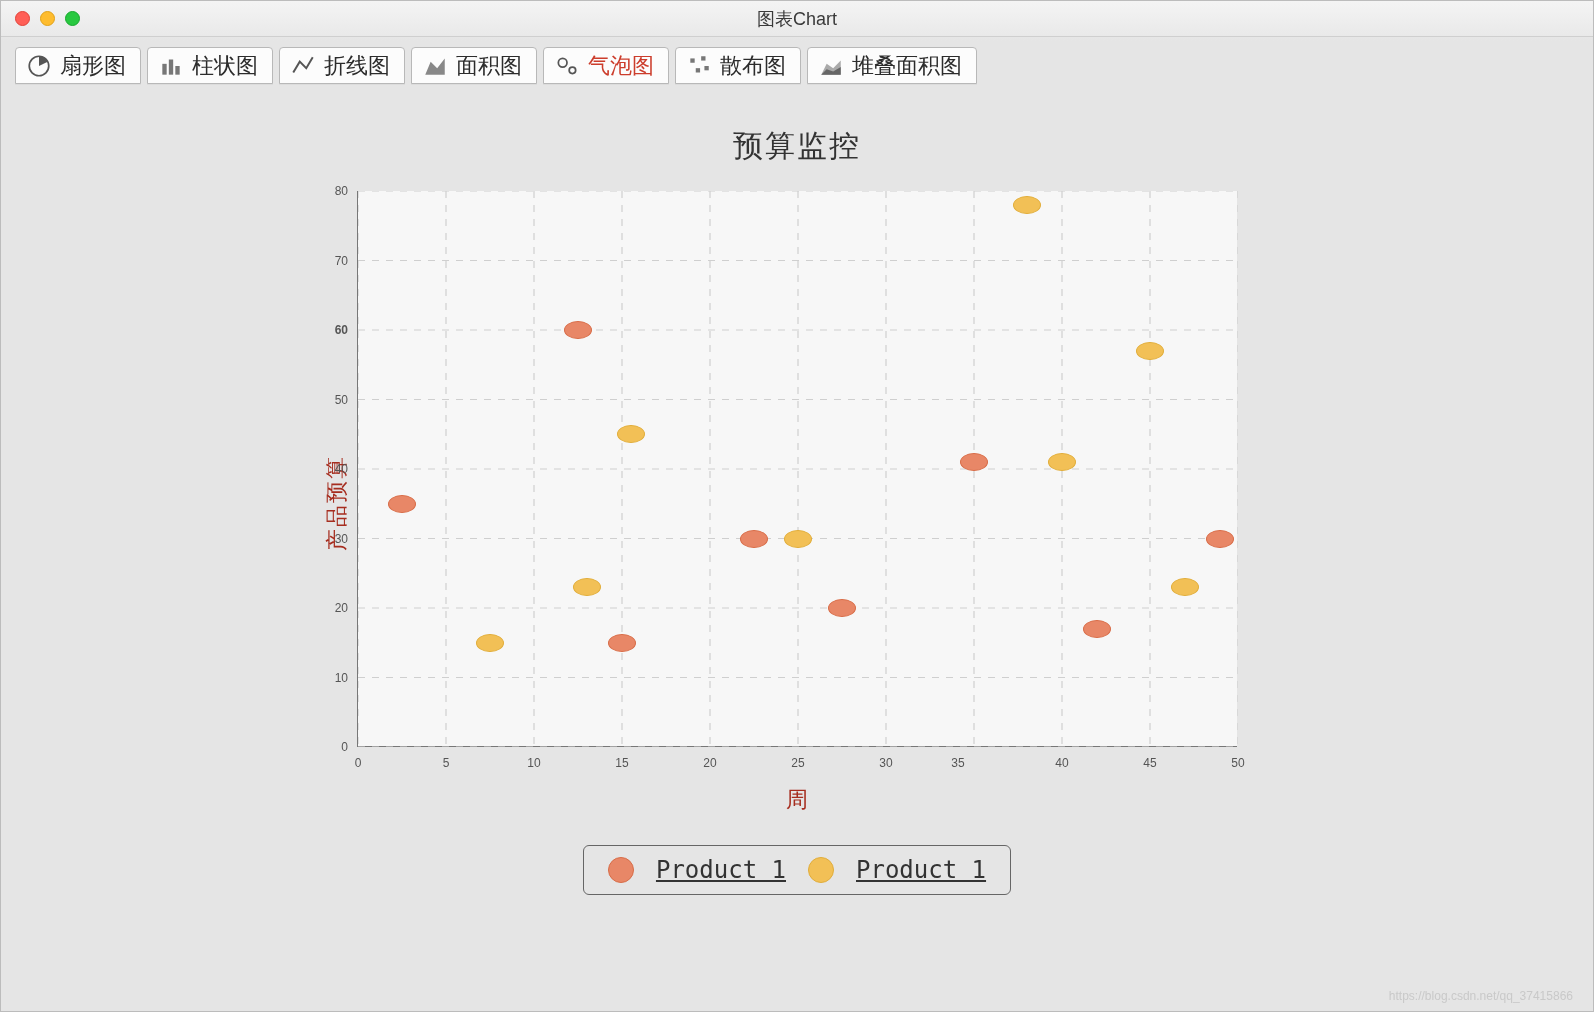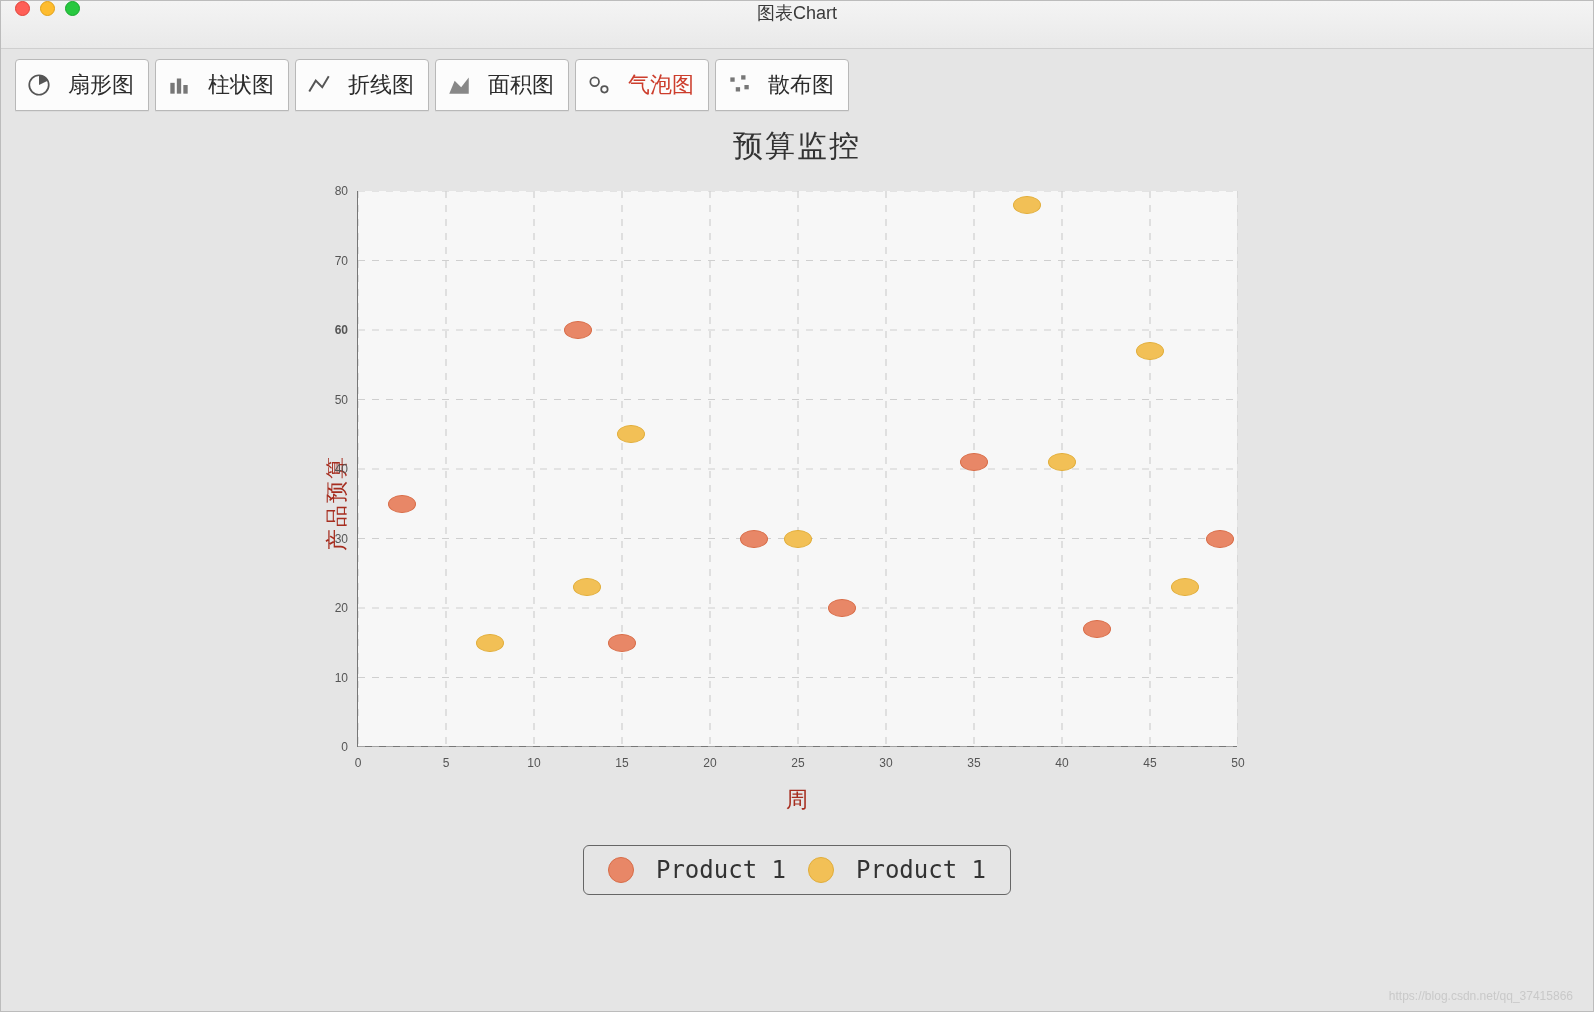--- a/index.html
+++ b/index.html
@@ -9,47 +9,47 @@
     font-family: -apple-system, "Helvetica Neue", Arial, sans-serif;
     overflow: hidden;
   }
   .window {
     width: 1594px; height: 1012px;
     background: linear-gradient(#eeeeee,#e5e5e5 40px,#e5e5e5);
     border: 1px solid #bcbcbc;
     position: relative;
   }
   .titlebar {
-    height: 48px;
+    height: 36px;
     background: linear-gradient(#f4f4f4,#e9e9e9);
     border-bottom: 1px solid #cfcfcf;
-    display: flex; align-items: flex-start;
+    display: flex; align-items: center;
     position: relative;
   }
   .traffic { display:flex; gap:10px; margin-left:14px; }
   .traffic .dot { width:15px; height:15px; border-radius:50%; }
   .dot.red { background:#ff5f57; border:0.5px solid #e14238; }
   .dot.yellow { background:#febc2e; border:0.5px solid #e1a117; }
   .dot.green { background:#28c840; border:0.5px solid #17a82d; }
   .wtitle {
     position:absolute; left:0; right:0;
     text-align:center; font-size:18px; color:#3a3a3a;
     pointer-events:none;
   }
   .tabs {
     display:flex; gap:6px;
     padding: 10px 10px 0 14px;
   }
   .tab {
-    display:flex; align-items:center; gap:16px;
+    display:flex; align-items:center; gap:8px;
     background:#fcfcfc;
     border:1px solid #b8b8b8;
     border-radius:4px 4px 0 0;
     padding: 6px 14px 6px 10px;
-    height: 52px;
+    height: 37px;
     box-shadow: 0 1px 0 rgba(0,0,0,0.04);
     cursor:pointer;
   }
   .tab .lbl { font-size:22px; color:#2c2c2c; white-space:nowrap; }
   .tab.active .lbl { color:#cc3d2c; font-weight:500; }
   .tab .icon { width:26px; height:26px; flex:0 0 26px; }
   .content {
     position:absolute;
     left:20px; right:20px; top:95px; bottom:10px;
     display:flex; flex-direction:column; align-items:center;
@@ -90,21 +90,21 @@
     width:28px; height:18px;
   }
   .bubble.s1 { background:#e88767; border:1px solid #d86c47; }
   .bubble.s2 { background:#f2c056; border:1px solid #e1ad3a; }
   .legend {
     margin-top:30px;
     border:1.5px solid #666; border-radius:6px;
     padding:10px 24px;
     display:flex; align-items:center; gap:22px;
     font-family: ui-monospace, Menlo, monospace;
-    font-size:24px; color:#333;
+    font-size:24px; color:#333;text-decoration:underline;
   }
   .legend .swatch {
     width:26px; height:26px; border-radius:50%;
     display:inline-block;
   }
   .legend .s1 { background:#e88767; border:1px solid #d86c47; }
   .legend .s2 { background:#f2c056; border:1px solid #e1ad3a; }
   .watermark {
     position:absolute; right:20px; bottom:8px;
     font-size:12px; color:#c9c9c9;
@@ -159,20 +159,27 @@
         <span class="lbl">气泡图</span>
       </div>
       <div class="tab">
         <span class="icon"><svg viewBox="0 0 24 24">
             <rect x="4" y="5" width="4" height="4" fill="#777"></rect>
             <rect x="14" y="3" width="4" height="4" fill="#777"></rect>
             <rect x="9" y="14" width="4" height="4" fill="#777"></rect>
             <rect x="17" y="12" width="4" height="4" fill="#777"></rect>
           </svg></span>
         <span class="lbl">散布图</span>
+      </div>
+      <div class="tab">
+        <span class="icon"><svg viewBox="0 0 24 24">
+            <polygon points="3,20 8,10 14,14 21,7 21,20" fill="#aaa"></polygon>
+            <polygon points="3,20 8,15 14,17 21,13 21,20" fill="#666"></polygon>
+          </svg></span>
+        <span class="lbl">堆叠面积图</span>
       </div>
     </div>
 
   <div class="content">
     <div class="chart-title">预算监控</div>
 
     <div class="plot-wrap">
       <div class="ylabel-rot">产品预算</div>
       <div class="plot" id="plot">
         <svg id="grid" class="grid" width="880" height="556" style="position:absolute;left:0;top:0">
@@ -197,21 +204,21 @@
             <line x1="0" x2="880" y1="69.5" y2="69.5"></line>
             <line x1="0" x2="880" y1="0" y2="0"></line>
           </svg>
       <div class="tick-x" style="left: 0px;">0</div>
           <div class="tick-x" style="left: 88px;">5</div>
           <div class="tick-x" style="left: 176px;">10</div>
           <div class="tick-x" style="left: 264px;">15</div>
           <div class="tick-x" style="left: 352px;">20</div>
           <div class="tick-x" style="left: 440px;">25</div>
           <div class="tick-x" style="left: 528px;">30</div>
-          <div class="tick-x" style="left: 616px;">35</div>
+          <div class="tick-x" style="left: 600px;">35</div>
           <div class="tick-x" style="left: 704px;">40</div>
           <div class="tick-x" style="left: 792px;">45</div>
           <div class="tick-x" style="left: 880px;">50</div>
           <div class="tick-y" style="top: 556px;">0</div>
           <div class="tick-y" style="top: 486.5px;">10</div>
           <div class="tick-y" style="top: 417px;">20</div>
           <div class="tick-y" style="top: 347.5px;">30</div>
           <div class="tick-y" style="top: 278px;">40</div>
           <div class="tick-y" style="top: 208.5px;">50</div>
           <div class="tick-y" style="top: 139px; font-weight: bold;">60</div>

